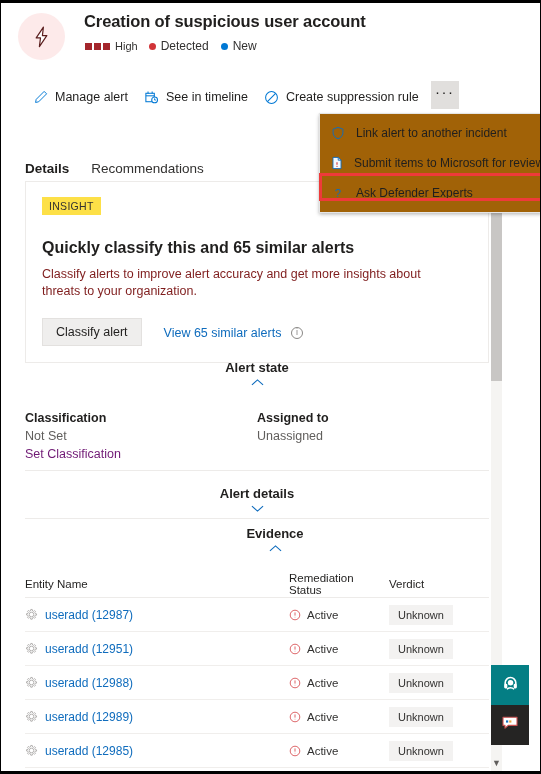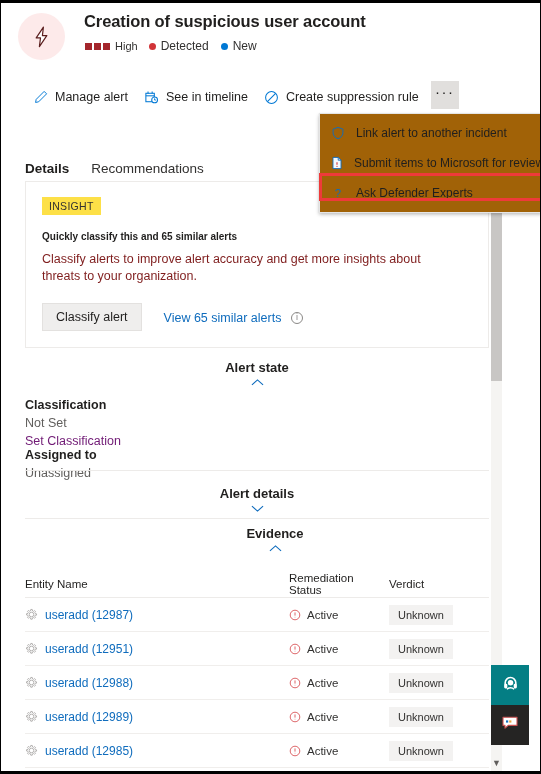--- a/index.html
+++ b/index.html
@@ -111,21 +111,21 @@
   
   .insight-card {
     position: absolute; left: 24px; top: 3px; width: 464px;
     border: 1px solid #edebe9; background: #fff;
     padding: 14px 16px 16px 16px;
   }
   .insight-badge {
     display: inline-block; background: #fde047; color: #323130;
     font-size: 10.5px; padding: 3px 7px; letter-spacing: 0.3px;
   }
-  .insight-title { font-size: 10px; font-weight: bold; color:#201f1e; margin-top: 16px; }
+  .insight-title { font-size: 16px; font-weight: bold; color:#201f1e; margin-top: 24px; }
   .insight-desc { font-size: 12.5px; color: #7f1d1d; margin-top: 9px; line-height: 17px; width: 412px; }
   .insight-actions { display: flex; align-items: center; gap: 22px; margin-top: 18px; }
   .btn-secondary {
     background: #efeeed; border: 1px solid #e3e1df; font-size: 12.5px;
     color: #201f1e; padding: 6px 13px; cursor: pointer;
     font-family: "Liberation Sans", sans-serif;
   }
   .link { color: #0f6cbd; font-size: 12.5px; cursor: pointer; }
   .info-circle {
     display:inline-flex; align-items:center; justify-content:center;
@@ -311,21 +311,21 @@
 
     <div class="section-head" style="top:182px;">
       <span>Alert state</span>
       <span class="chev">
         <svg width="13" height="9" viewBox="0 0 14 9">
             <path d="M1 7 7 1.7 13 7" fill="none" stroke="#0f6cbd" stroke-width="1.2"></path>
           </svg>
       </span>
     </div>
 
-    <div style="position:absolute; left:24px; top:220px; width:464px; display:flex;flex-direction:column;">
+    <div style="position:absolute; left:24px; top:233px; width:464px; display:flex;">
       <div style="width:232px;">
         <div class="field-label">Classification</div>
         <div class="field-value">Not Set</div>
         <div class="field-link">Set Classification</div>
       </div>
       <div style="width:232px;">
         <div class="field-label">Assigned to</div>
         <div class="field-value">Unassigned</div>
       </div>
     </div>

